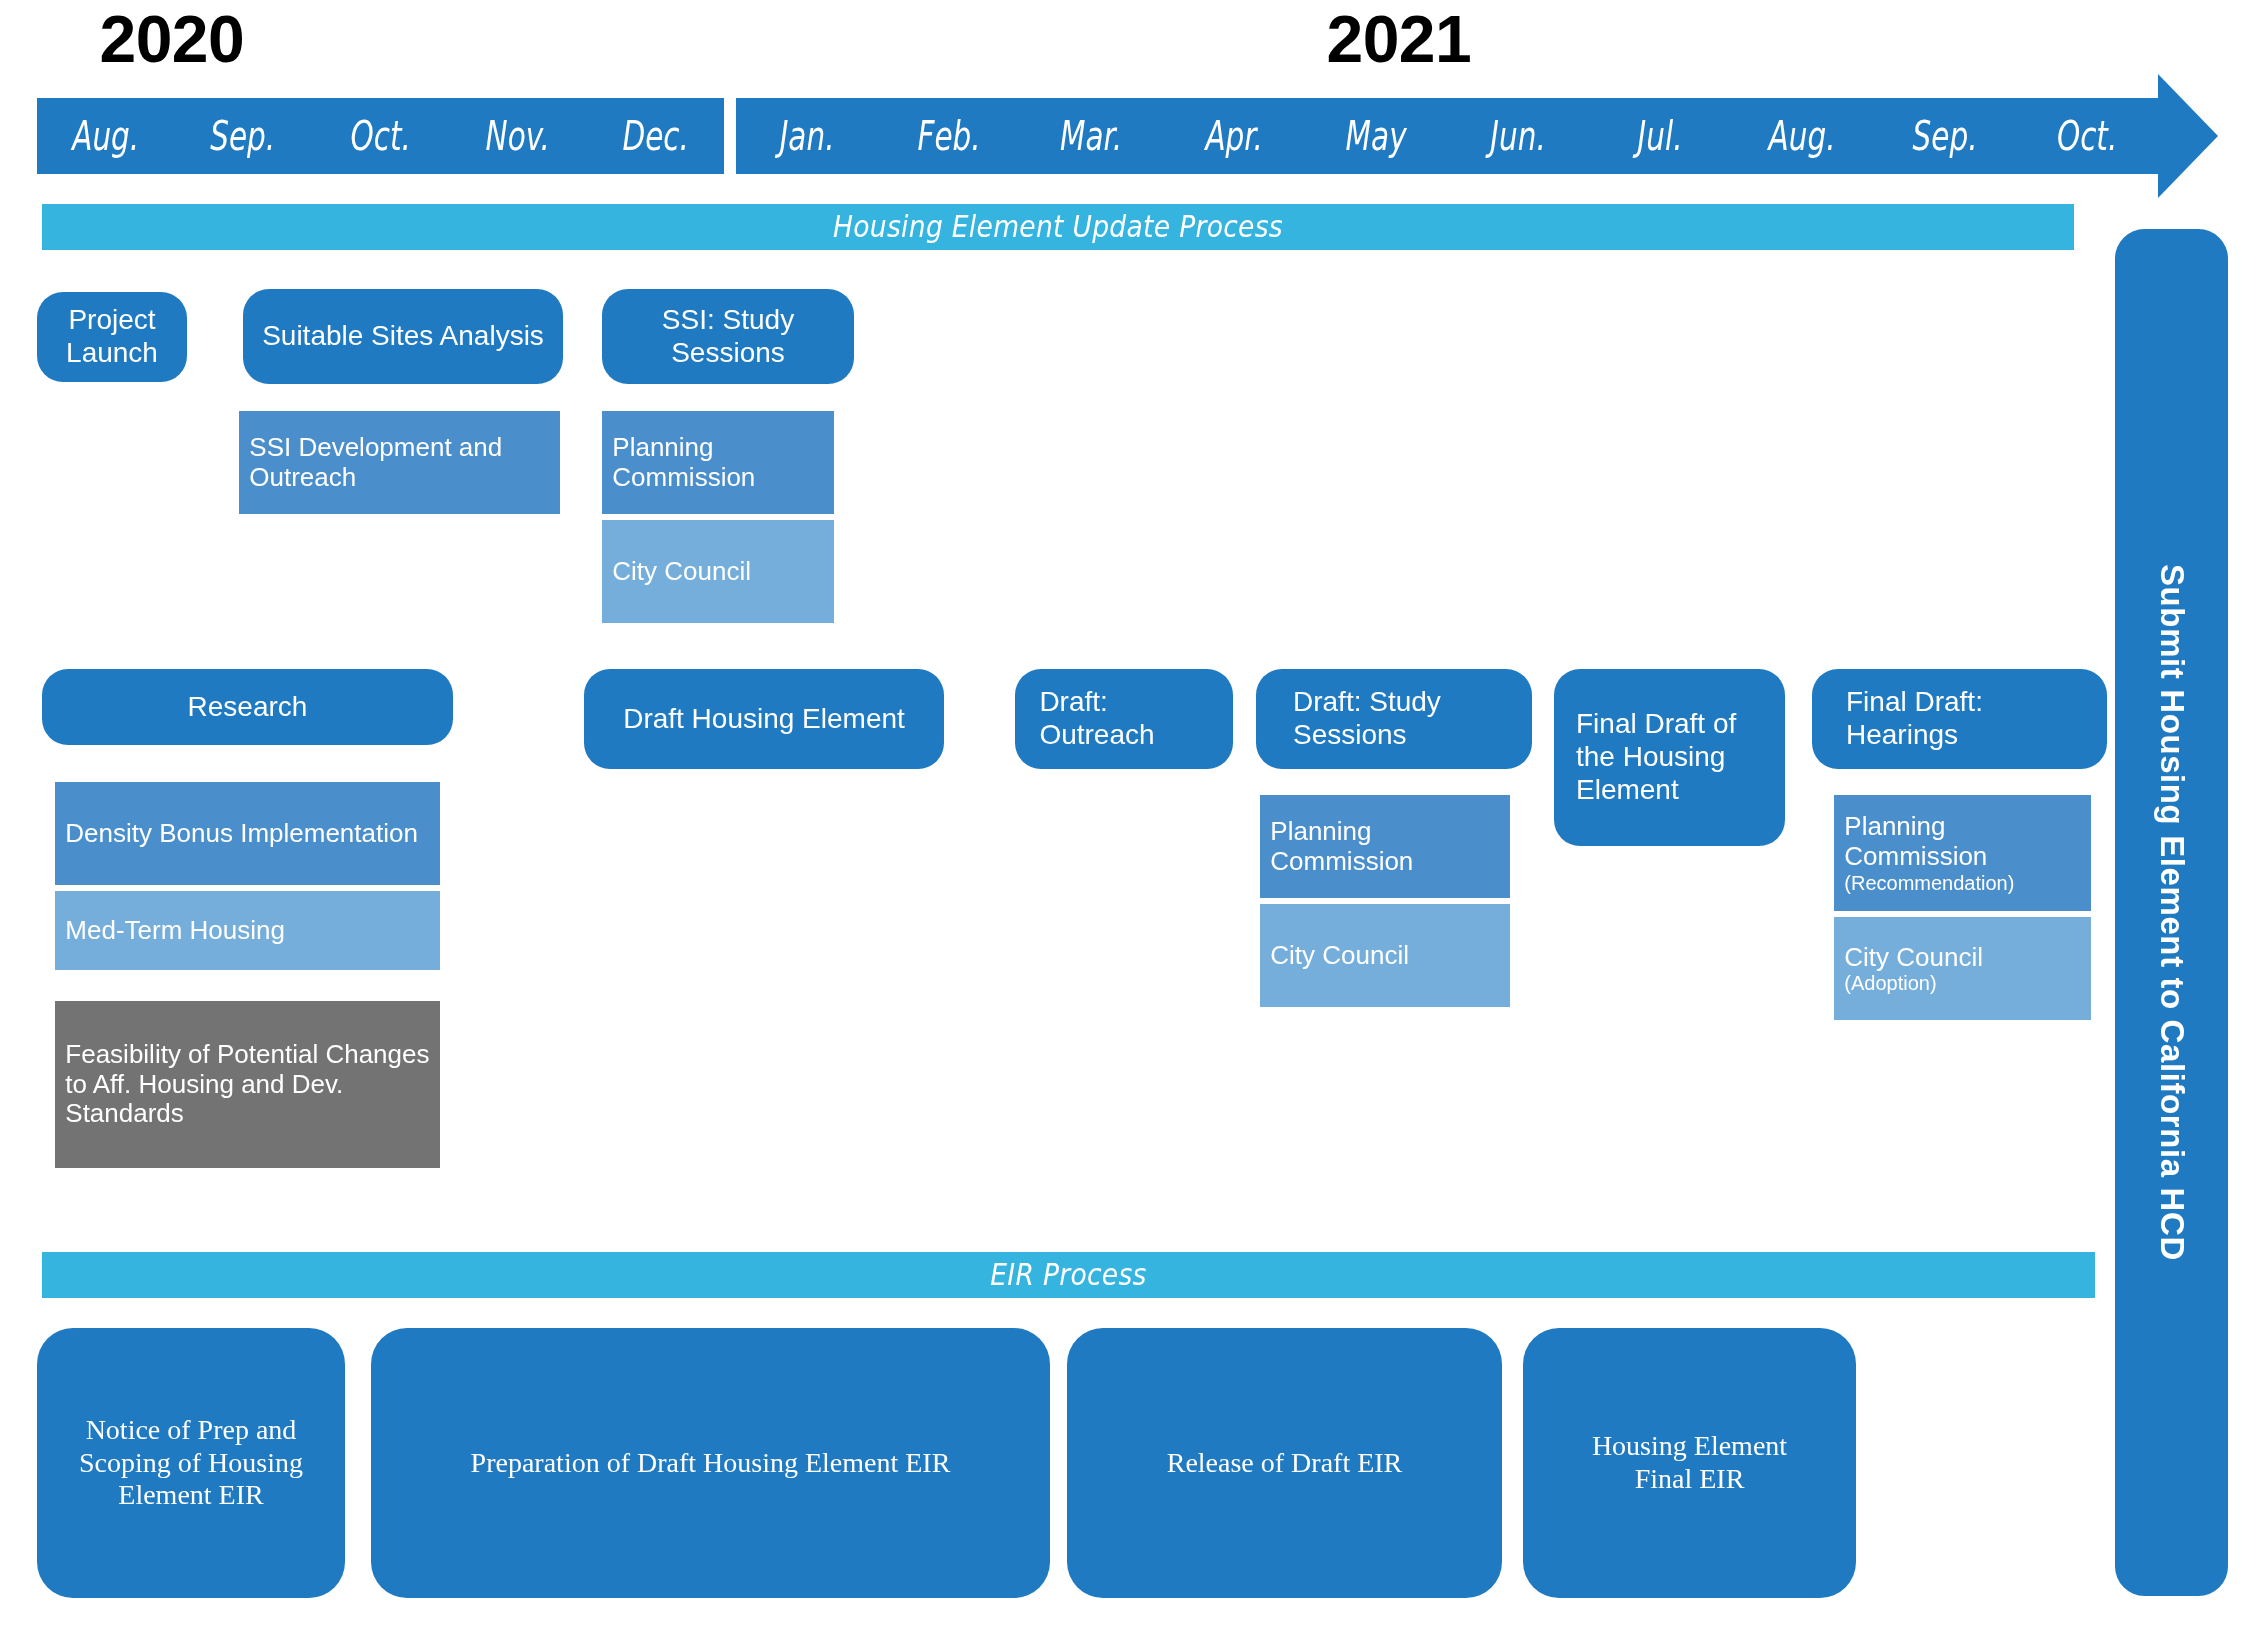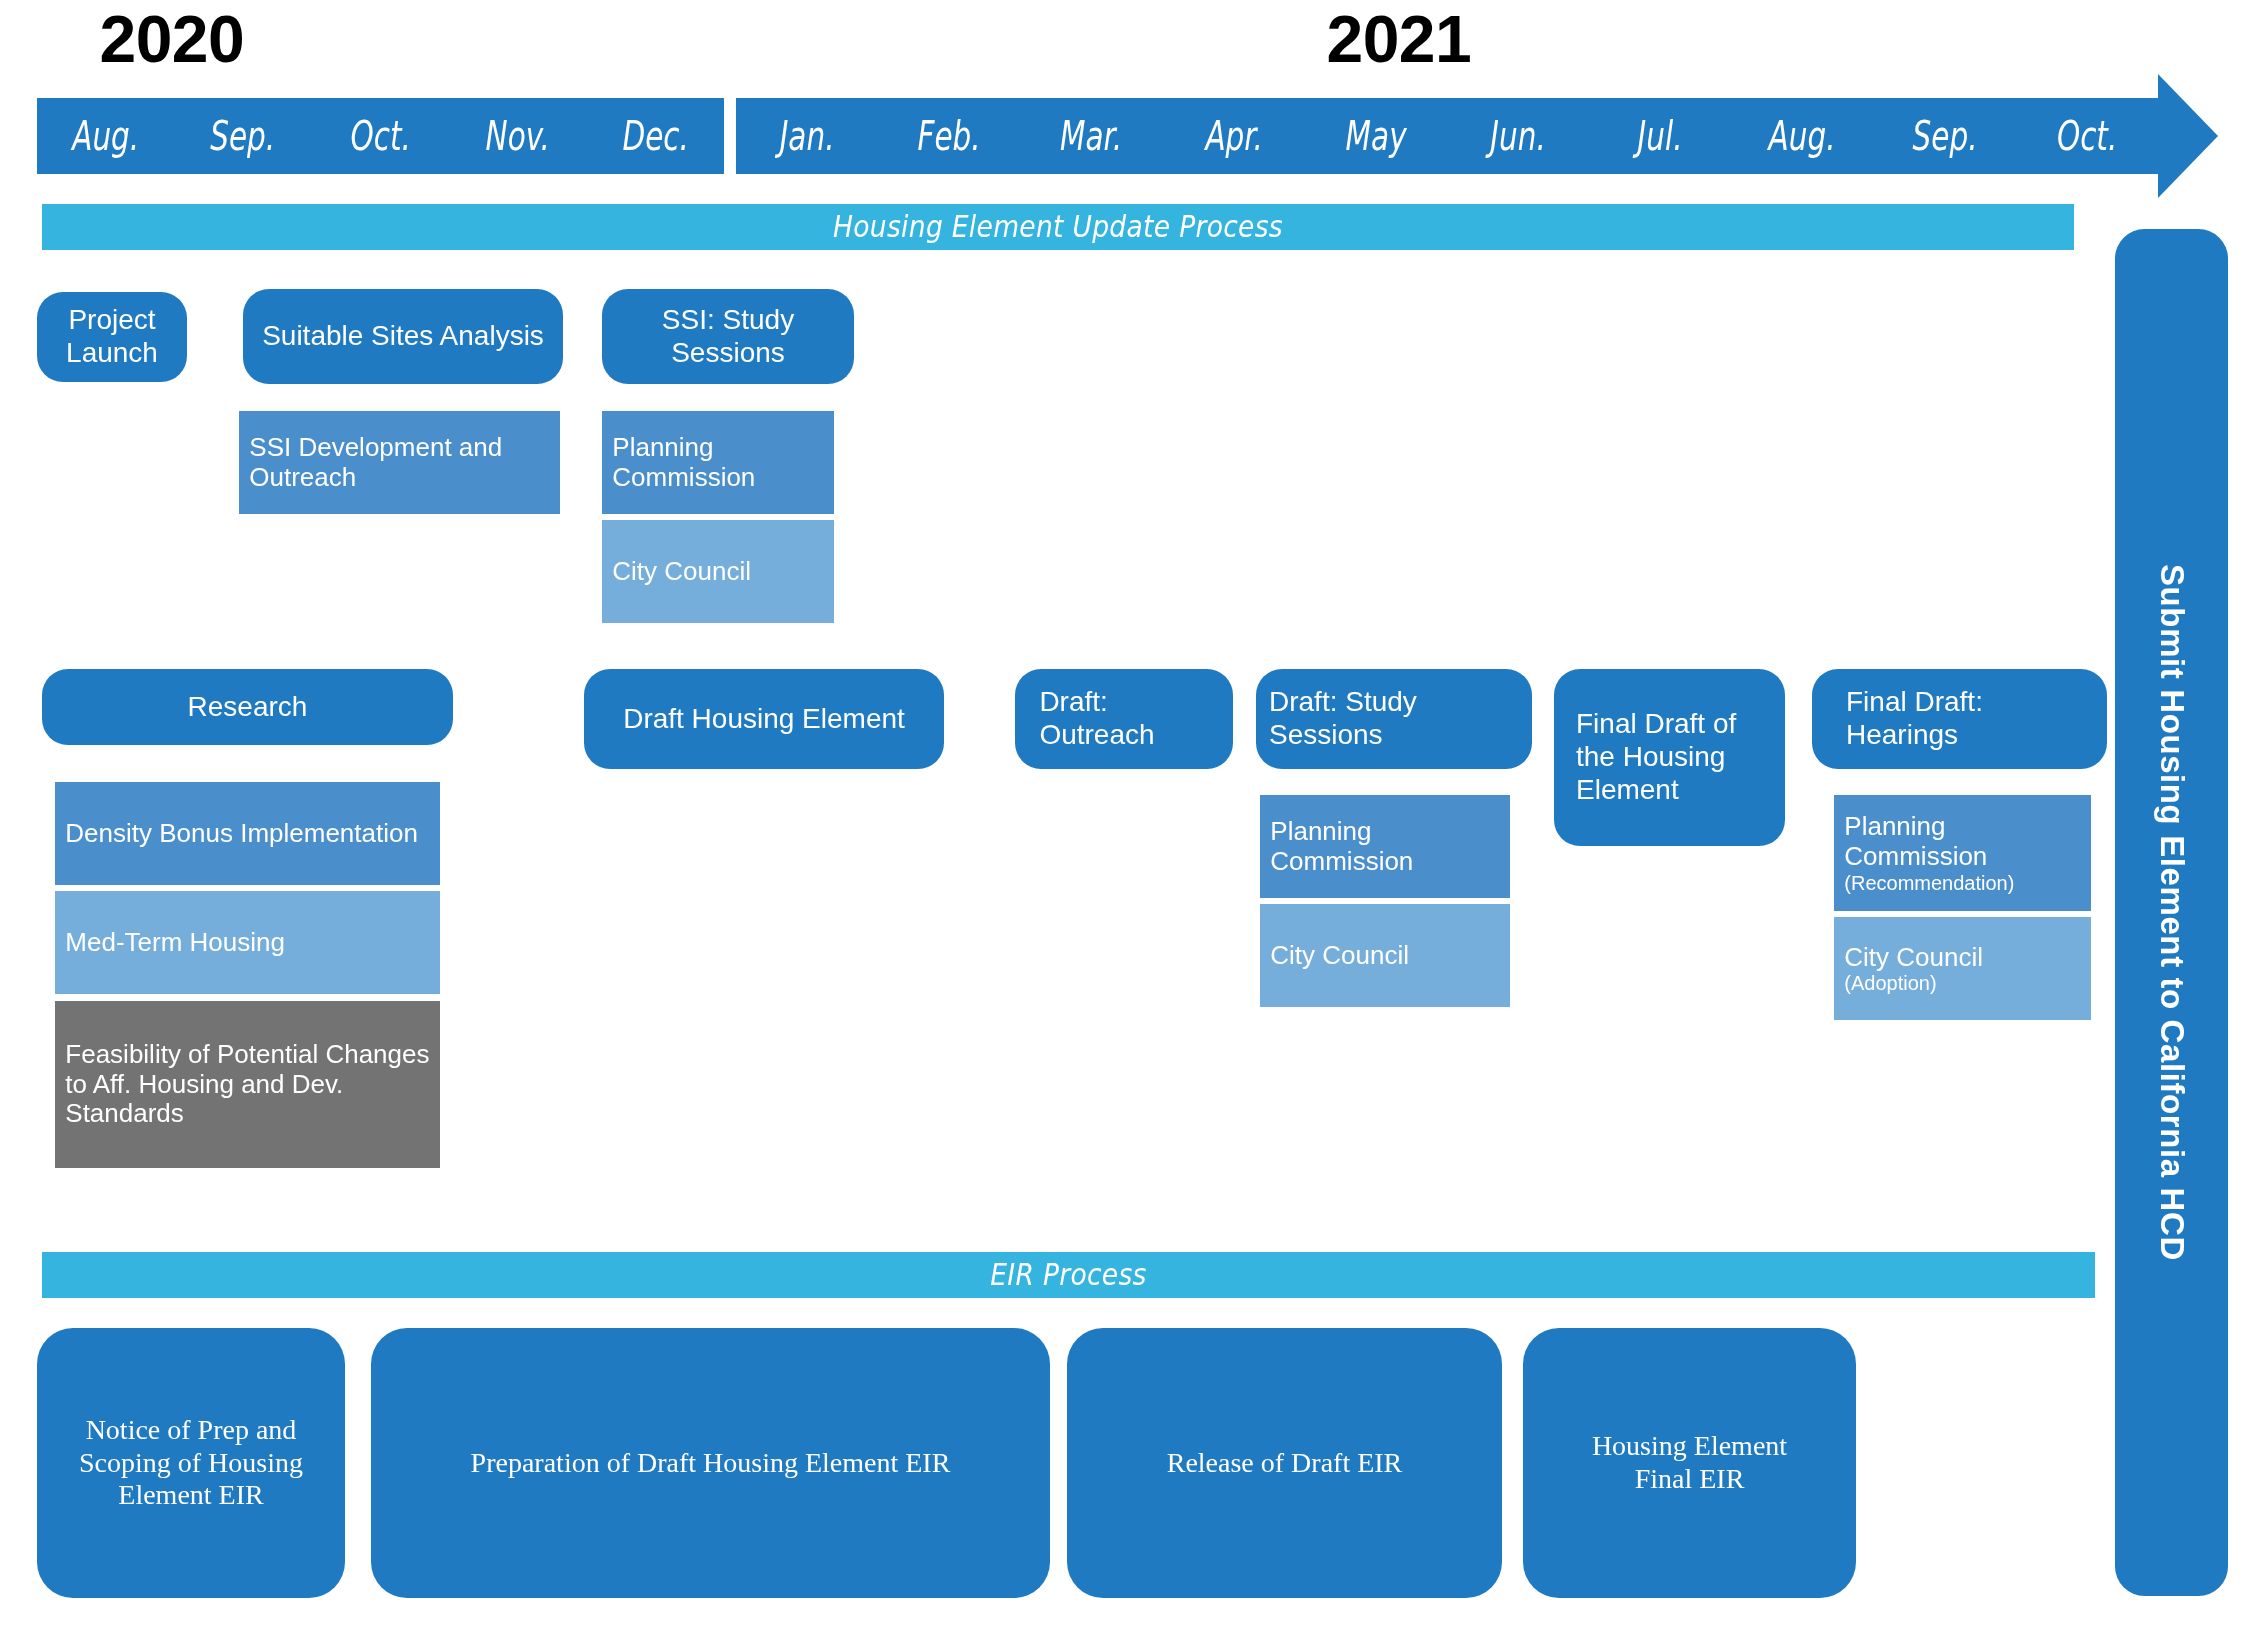--- a/index.html
+++ b/index.html
@@ -147,28 +147,28 @@
 
   <div class="abs phase center" style="left:243px;top:289px;width:320px;height:95px;">Suitable Sites Analysis</div>
   <div class="abs sub s1 left" style="left:239px;top:411px;width:321px;height:103px;">SSI Development and Outreach</div>
 
   <div class="abs phase center" style="left:602px;top:289px;width:252px;height:95px;">SSI: Study Sessions</div>
   <div class="abs sub s1 left" style="left:602px;top:411px;width:232px;height:103px;">Planning Commission</div>
   <div class="abs sub s2 left" style="left:602px;top:520px;width:232px;height:103px;">City Council</div>
 
   <div class="abs phase center" style="left:42px;top:669px;width:411px;height:76px;">Research</div>
   <div class="abs sub s1 left" style="left:55px;top:782px;width:385px;height:103px;">Density Bonus Implementation</div>
-  <div class="abs sub s2 left" style="left:55px;top:891px;width:385px;height:103px;">Med-Term Housing</div>
+  <div class="abs sub s2 left" style="left:55px;top:891px;width:385px;height:79px;">Med-Term Housing</div>
   <div class="abs sub s3 left" style="left:55px;top:1001px;width:385px;height:167px;">Feasibility of Potential Changes to Aff. Housing and Dev. Standards</div>
 
   <div class="abs phase center" style="left:584px;top:669px;width:360px;height:100px;">Draft Housing Element</div>
 
   <div class="abs phase left" style="left:1015px;top:669px;width:218px;height:100px;padding-left:24.4px;">Draft: Outreach</div>
 
-  <div class="abs phase left" style="left:1256px;top:669px;width:276px;height:100px;padding-left:13px;">Draft: Study Sessions</div>
+  <div class="abs phase left" style="left:1256px;top:669px;width:276px;height:100px;padding-left:37px;">Draft: Study Sessions</div>
   <div class="abs sub s1 left" style="left:1260px;top:795px;width:250px;height:103px;">Planning Commission</div>
   <div class="abs sub s2 left" style="left:1260px;top:904px;width:250px;height:103px;">City Council</div>
 
   <div class="abs phase left" style="left:1554px;top:669px;width:231px;height:177px;padding-left:22px;">Final Draft of the Housing Element</div>
 
   <div class="abs phase left" style="left:1812px;top:669px;width:295px;height:100px;padding-left:34px;">Final Draft: Hearings</div>
   <div class="abs sub s1" style="left:1834px;top:795px;width:257px;height:116px;flex-direction:column;align-items:flex-start;justify-content:center;">
     <span>Planning Commission</span>
     <span class="small">(Recommendation)</span>
   </div>

